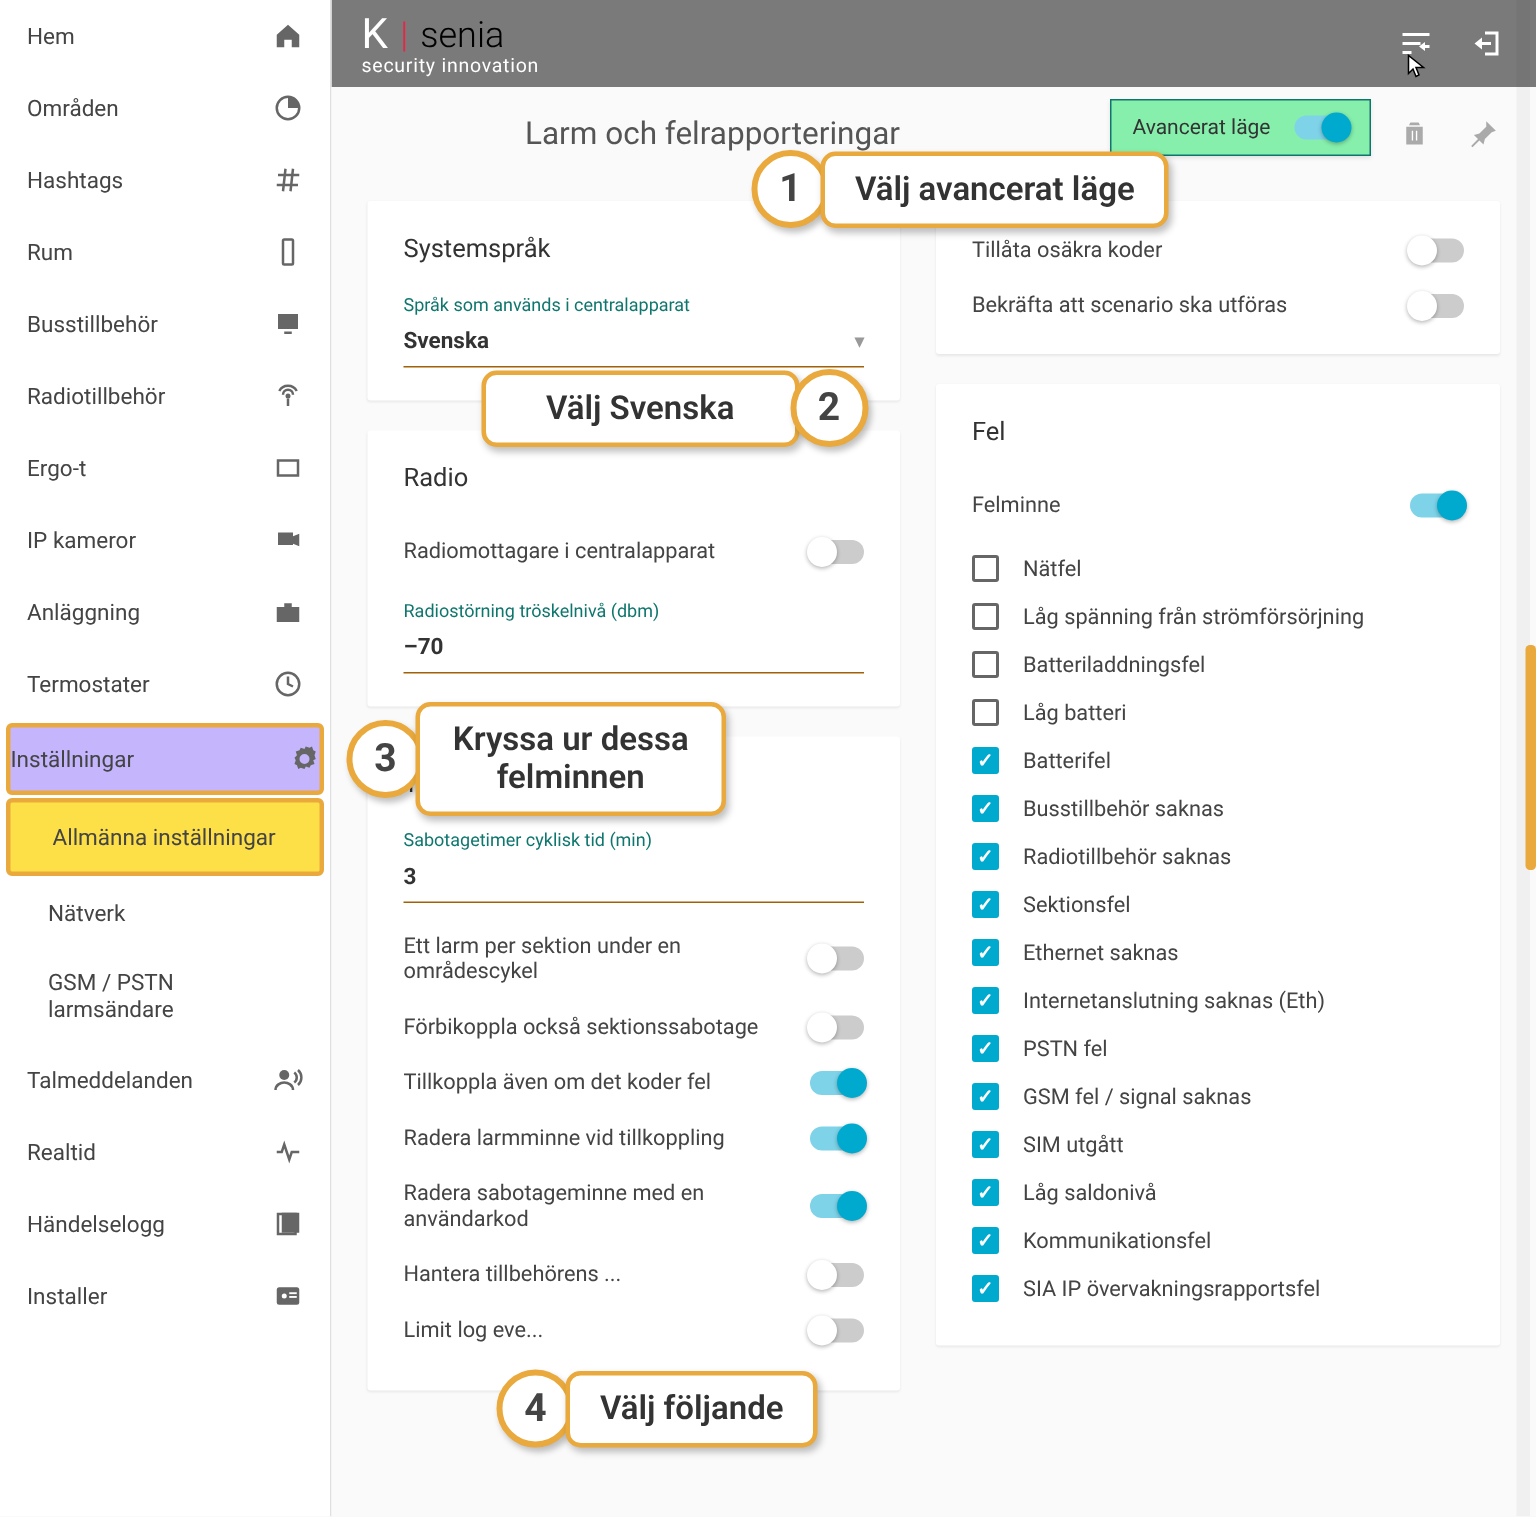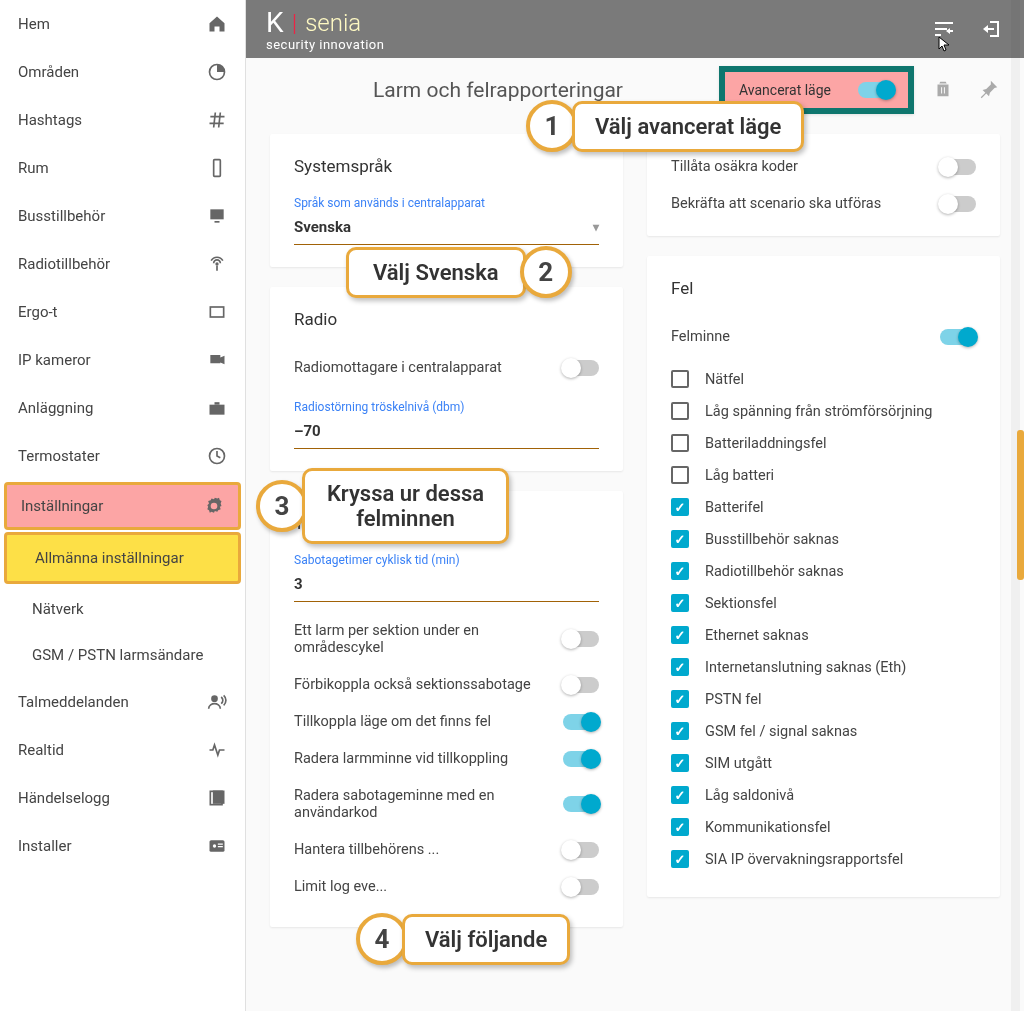--- a/index.html
+++ b/index.html
@@ -1,38 +1,38 @@
 <!DOCTYPE html>
 <html><head>
 <meta charset="utf-8">
 <style>
 * { box-sizing: border-box; margin: 0; padding: 0; }
 body { font-family: -apple-system, BlinkMacSystemFont, "Segoe UI", Roboto, sans-serif; font-size: 14px; color: #333; background: #f5f5f5; width: 1024px; height: 1011px; overflow: hidden; position: relative; }
 .container { display: flex; width: 100%; height: 100%; }
-.sidebar { width: 246px; background: #fff; border-right: 1px solid #e0e0e0; overflow-y: auto; flex-shrink: 0; }
+.sidebar { width: 221px; background: #fff; border-right: 1px solid #e0e0e0; overflow-y: auto; flex-shrink: 0; }
 .nav-item { display: flex; align-items: center; justify-content: space-between; padding: 14px 18px; cursor: pointer; color: #444; font-size: 15px; }
-.nav-item.selected { background: #fca5a5; border: 3px solid #e9a93c; border-radius: 4px; margin: 2px 4px; padding: 11px 14px; }
+.nav-item.selected { background: #c4b5fd; border: 3px solid #e9a93c; border-radius: 4px; margin: 2px 4px; padding: 11px 0; }
 .nav-sub { padding-left: 32px; }
 .nav-sub.selected { background: #fde047; border: 3px solid #e9a93c; border-radius: 4px; margin: 2px 4px; padding: 14px 14px 14px 28px; }
 .nav-icon { width: 20px; height: 20px; color: #666; display:flex; align-items:center; justify-content:center; }
 .main { flex: 1; display: flex; flex-direction: column; background: #fafafa; overflow: hidden; }
 .topbar { height: 58px; background: #7a7a7a; display: flex; align-items: center; padding: 0 20px; justify-content: space-between; flex-shrink:0; }
 .logo { display:flex; align-items:center; gap:2px; }
 .logo-sub { color:#fff; font-size:13px; letter-spacing:0.5px; margin-top:-2px; }
 .topbar-icons { display:flex; gap:24px; align-items:center; }
 .topbar-icon { color:#fff; width:24px; height:24px; cursor:pointer; }
 .content { flex:1; padding: 20px 24px; overflow-y:auto; position:relative; display:flex; gap:24px; align-items:flex-start; }
 .page-title { font-size:21px; color:#555; font-weight:400; flex:1;text-align:right; }
-.adv-popup { position:absolute; top:8px; right:110px; background:#fca5a5; border:6px solid #0f766e; padding:10px 14px; display:flex; align-items:center; gap:27px; box-shadow:0 1px 3px rgba(0,0,0,0.1); z-index:5; }
+.adv-popup { position:absolute; top:8px; right:110px; background:#86efac; border:1px solid #0f766e; padding:10px 14px; display:flex; align-items:center; gap:16px; box-shadow:0 1px 3px rgba(0,0,0,0.1); z-index:5; }
 .actions { position:absolute; top:20px; right:24px; display:flex; gap:24px; align-items:center; z-index:4; }
 .action-icon { width:22px; height:22px; color:#aaa; cursor:pointer; }
 .col { flex:1; display:flex; flex-direction:column; gap:20px; min-width:0; }
 .card { background:#fff; border-radius:2px; box-shadow:0 1px 2px rgba(0,0,0,0.08); padding:22px 24px; }
 .card-title { font-size:17px; font-weight:400; color:#333; margin-bottom:20px; }
-.field-label { font-size:12px; color:#3b82f6; margin-bottom:4px; }
+.field-label { font-size:12px; color:#0f766e; margin-bottom:4px; }
 .field-value { font-size:15px; color:#333; padding:4px 0 8px; border-bottom:1px solid #a16207; display:flex; justify-content:space-between; align-items:center;font-weight:bold; }
 .toggle { width:36px; height:16px; background:#ccc; border-radius:10px; position:relative; cursor:pointer; flex-shrink:0; }
 .toggle::after { content:''; position:absolute; width:20px; height:20px; background:#fff; border-radius:50%; top:-2px; left:-2px; box-shadow:0 1px 3px rgba(0,0,0,0.3); transition:left .2s; }
 .toggle.on { background:#7ed3e8; }
 .toggle.on::after { background:#00a9ce; left:18px; }
 .toggle-row { display:flex; justify-content:space-between; align-items:center; padding:10px 0; font-size:14.5px; color:#444; gap:12px; }
 .toggle-row span:first-child { flex:1; }
 .check-row { display:flex; align-items:center; gap:16px; padding:7px 0; cursor:pointer; }
 .checkbox { width:18px; height:18px; border:2px solid #666; border-radius:2px; flex-shrink:0; display:flex; align-items:center; justify-content:center; }
 .checkbox.checked { background:#00a9ce; border-color:#00a9ce; }
@@ -192,21 +192,21 @@
         </span>
       </div>
     </div>
   <div class="main">
     <div class="topbar">
       <div class="logo">
         <div>
           <div style="display:flex;align-items:center;">
             <span style="color:#fff;font-size:28px;font-weight:400;">K</span>
             <span style="color:#e24;font-size:20px;padding:0 1px;">｜</span>
-            <span style="color:#fef9c3;font-size:24px;font-weight:300;">senia</span>
+            <span style="color:#000000;font-size:24px;font-weight:300;">senia</span>
           </div>
           <div class="logo-sub">security innovation</div>
         </div>
       </div>
       <div class="topbar-icons">
         <span class="topbar-icon">
           <svg viewBox="0 0 24 24" fill="currentColor">
               <path d="M3 17h6v2H3zm0-6h12v2H3zm0-6h18v2H3zm15 12v-2h3v-2h-3v-2l-4 3z"></path>
             </svg>
         </span>
@@ -278,21 +278,21 @@
           <div id="arming-rows" style="margin-top:10px;">
               <div class="toggle-row">
                 <span>Ett larm per sektion under en områdescykel</span>
                 <div class="toggle"></div>
               </div>
               <div class="toggle-row">
                 <span>Förbikoppla också sektionssabotage</span>
                 <div class="toggle"></div>
               </div>
               <div class="toggle-row">
-                <span>Tillkoppla läge om det finns fel</span>
+                <span>Tillkoppla även om det koder fel</span>
                 <div class="toggle on"></div>
               </div>
               <div class="toggle-row">
                 <span>Radera larmminne vid tillkoppling</span>
                 <div class="toggle on"></div>
               </div>
               <div class="toggle-row">
                 <span>Radera sabotageminne med en användarkod</span>
                 <div class="toggle on"></div>
               </div>
@@ -396,21 +396,21 @@
       </div>
 
       <div class="callout" style="top:42px; left:280px;">
         <div class="callout-row">
           <div class="callout-badge">1</div>
           <div class="callout-box" style="margin-left:-6px;">Välj avancerat läge</div>
         </div>
       </div>
       <div class="callout" style="top:188px; left:100px;">
         <div class="callout-row">
-          <div class="callout-box" style="padding:10px 24px;">Välj Svenska</div>
+          <div class="callout-box" style="padding:10px 40px;">Välj Svenska</div>
           <div class="callout-badge" style="margin-left:-6px;">2</div>
         </div>
       </div>
       <div class="callout" style="top:410px; left:10px;">
         <div class="callout-row">
           <div class="callout-badge">3</div>
           <div class="callout-box" style="margin-left:-6px;white-space:normal;width:207px;">Kryssa ur dessa felminnen</div>
         </div>
       </div>
       <div class="callout" style="top:855px; left:110px;">

